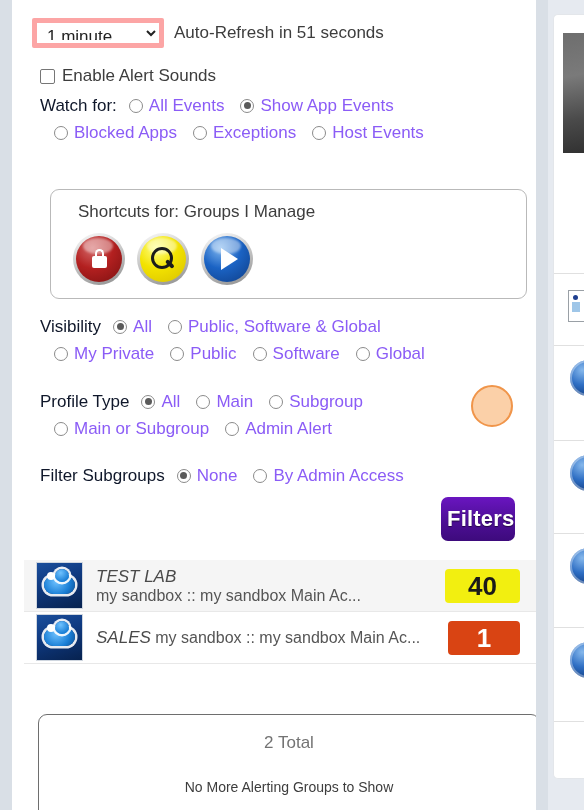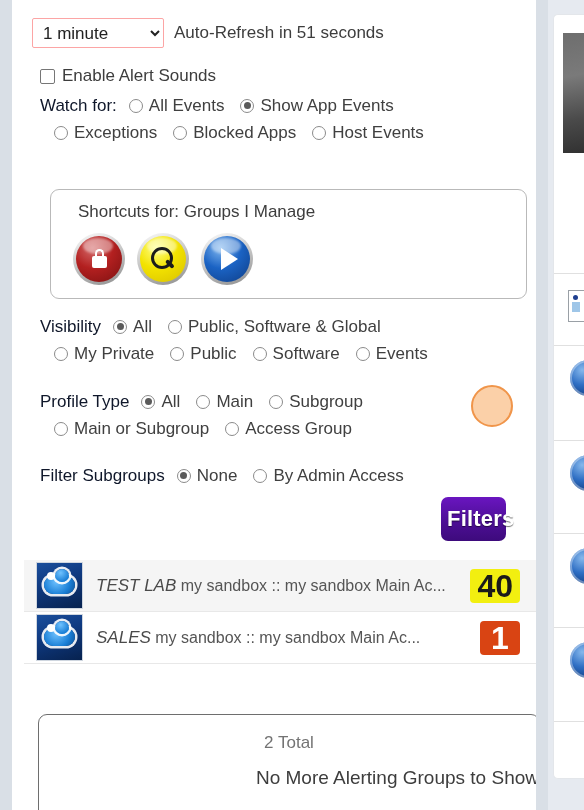--- a/index.html
+++ b/index.html
@@ -142,21 +142,21 @@
     position: absolute;
     left: 20px; top: 18px;
     display: flex;
     align-items: center;
   }
   select.refresh-select {
     font-family: "Liberation Sans", sans-serif;
     font-size: 17px;
     color: #222;
     padding: 3px 4px 3px 6px;
-    border: 1px solid #fca5a5;
+    border: 5px solid #fca5a5;
     border-radius: 2px;
     background: #fff;
     width: 132px;
     height: 30px;
     box-sizing: border-box;
   }
   .refresh-text {
     margin-left: 10px;
     font-size: 17px;
     color: #3d3d3d;
@@ -217,21 +217,21 @@
     position: absolute;
     left: 50%; top: 50%;
     width: 7px; height: 7px;
     margin: -3.5px 0 0 -3.5px;
     border-radius: 50%;
     background: #5a5a5a;
   }
   .radio-opt .rlbl {
     margin-left: 6px;
     font-size: 17px;
-    color: #404040;
+    color: #8b5cf6;
   }
   .indent { padding-left: 14px; }
 
   
   .shortcuts {
     position: absolute;
     left: 38px; top: 189px;
     width: 477px; height: 110px;
     border: 1px solid #b9b9b9;
     border-radius: 9px;
@@ -338,21 +338,21 @@
     background: #fbd0a8;
     border: 2px solid #f0954a;
     box-sizing: border-box;
     z-index: 50;
   }
 
   
   .filters-btn {
     position: absolute;
     left: 429px; top: 497px;
-    width: 65px; height: 44px;
+    width: 74px; height: 44px;
     border-radius: 7px;
     border: none;
     background: linear-gradient(180deg, #6a15c0 0%, #4d0f96 55%, #3d0a7c 100%);
     color: #ffffff;
     font-family: "Liberation Sans", sans-serif;
     font-size: 22px;
     font-weight: bold;
     letter-spacing: .2px;
     text-shadow: 0 1px 1px rgba(0,0,0,.55);
     cursor: pointer;
@@ -421,23 +421,23 @@
     line-height: 19px;
     white-space: nowrap;
     overflow: hidden;
     text-overflow: ellipsis;
     margin-top: 8px;
   }
   .badge {
     flex: none;
     margin-right: 16px;
     min-width: 26px;
-    padding: 2px 7px;
+    padding: 2px 23px;
     border-radius: 4px;
-    font-size: 32px;
+    font-size: 26px;
     font-weight: bold;
     line-height: 30px;
     text-align: center;
   }
   .badge.yellow { background: #f2ef10; color: #1a1a1a; }
   .badge.orange { background: #d94413; color: #ffffff; }
 
   
   .footer-box {
     position: absolute;
@@ -449,24 +449,23 @@
     box-sizing: border-box;
     background: #fff;
     text-align: center;
   }
   .footer-total {
     margin-top: 18px;
     font-size: 17px;
     color: #737373;
   }
   .footer-msg {
-    margin-top: 14px;
-    font-size: 19px;
+    margin-top: 26px;
+    font-size: 14px;
     color: #3d3d3d;
-    text-align: right;
   }
 </style>
 </head>
 <body>
 
 <div id="root">
 
   <div class="left-gutter"></div>
 
   <div class="top-btn b1"></div>
@@ -496,25 +495,25 @@
             <span class="rlbl">All Events</span>
           </span>
           <span class="radio-opt">
             <span class="radio checked"></span>
             <span class="rlbl">Show App Events</span>
           </span>
         </div>
         <div class="radio-line indent">
           <span class="radio-opt">
             <span class="radio"></span>
+            <span class="rlbl">Blocked Apps</span>
+          </span>
+          <span class="radio-opt">
+            <span class="radio"></span>
             <span class="rlbl">Exceptions</span>
-          </span>
-          <span class="radio-opt">
-            <span class="radio"></span>
-            <span class="rlbl">Blocked Apps</span>
           </span>
           <span class="radio-opt">
             <span class="radio"></span>
             <span class="rlbl">Host Events</span>
           </span>
         </div>
       </div>
 
       <div class="shortcuts">
         <div class="title">Shortcuts for: Groups I Manage</div>
@@ -560,21 +559,21 @@
           <span class="radio-opt">
             <span class="radio"></span>
             <span class="rlbl">Public</span>
           </span>
           <span class="radio-opt">
             <span class="radio"></span>
             <span class="rlbl">Software</span>
           </span>
           <span class="radio-opt">
             <span class="radio"></span>
-            <span class="rlbl">Events</span>
+            <span class="rlbl">Global</span>
           </span>
         </div>
       </div>
 
       <div class="radio-block" style="top:388px;">
         <div class="radio-line">
           <span class="grp-label">Profile Type</span>
           <span class="radio-opt">
             <span class="radio checked"></span>
             <span class="rlbl">All</span>
@@ -588,21 +587,21 @@
             <span class="rlbl">Subgroup</span>
           </span>
         </div>
         <div class="radio-line indent">
           <span class="radio-opt">
             <span class="radio"></span>
             <span class="rlbl">Main or Subgroup</span>
           </span>
           <span class="radio-opt">
             <span class="radio"></span>
-            <span class="rlbl">Access Group</span>
+            <span class="rlbl">Admin Alert</span>
           </span>
         </div>
       </div>
 
       <div class="radio-block" style="top:462px;">
         <div class="radio-line">
           <span class="grp-label">Filter Subgroups</span>
           <span class="radio-opt">
             <span class="radio checked"></span>
             <span class="rlbl">None</span>

